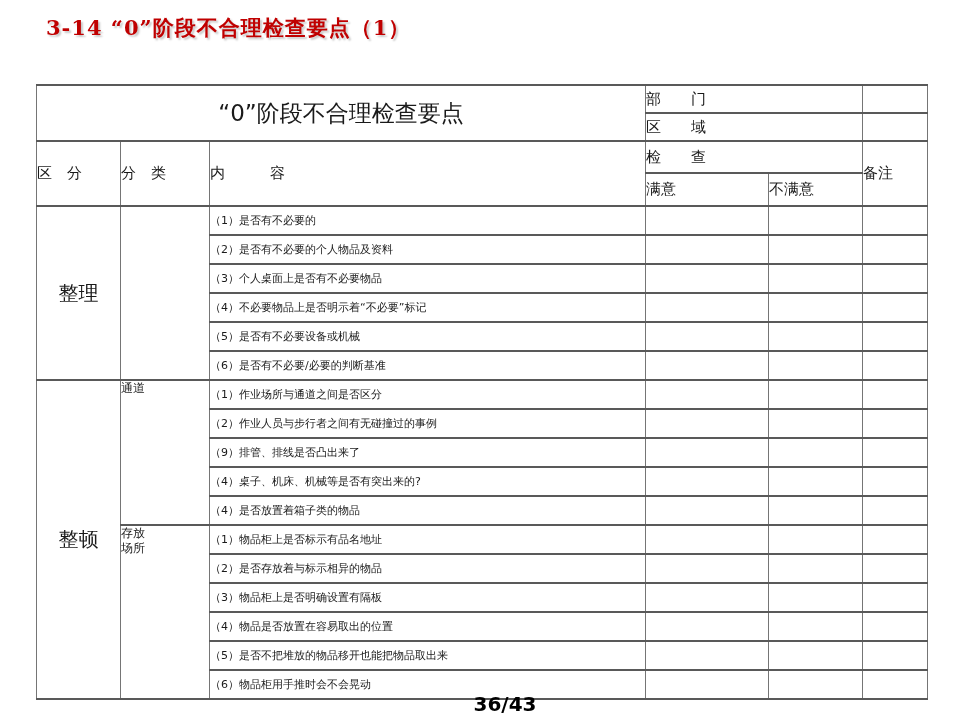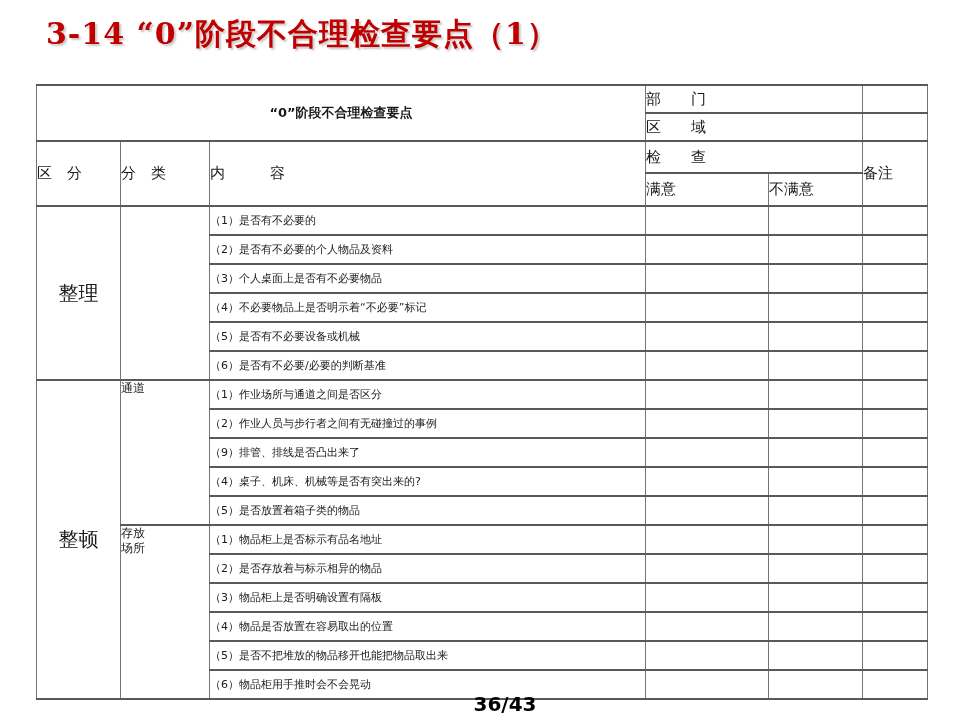--- a/index.html
+++ b/index.html
@@ -10,21 +10,21 @@
     position:relative;
     overflow:hidden;
     color:#1a1a1a;
   }
   .slide-title {
     position:absolute;
     left:46px; top:14px;
     margin:0;
     font-family:"DejaVu Serif", serif;
     font-weight:bold;
-    font-size:30px;
+    font-size:21px;
     letter-spacing:1px;
     white-space:nowrap;
     color:#c00000;
     text-shadow:2px 2px 2px #c9c9c9;
   }
   table.checklist {
     position:absolute;
     left:36px; top:84px;
     width:891px; height:610px;
     border-collapse:collapse;
@@ -37,22 +37,22 @@
     border-bottom:2px solid #595959;
     padding:0;
     overflow:hidden;
   }
   tr.r-top   { height:28px; }
   tr.r-check { height:32px; }
   tr.r-sub   { height:33px; }
   tbody.rows tr { height:29px; }
 
   td.main-title {
-    font-size:13px;
-    font-weight:bold;
+    font-size:23px;
+    font-weight:normal;
     text-align:center;
     vertical-align:middle;
     margin-top:28px;
   }
   td.hlabel {
     font-size:15px;
     text-align:left;
     vertical-align:middle;
   }
   td.cat {
@@ -182,21 +182,21 @@
           <td></td>
           <td></td>
         </tr>
         <tr>
           <td class="content">（4）桌子、机床、机械等是否有突出来的?</td>
           <td></td>
           <td></td>
           <td></td>
         </tr>
         <tr>
-          <td class="content">（5）是否放置着箱子类的物品</td>
+          <td class="content">（4）是否放置着箱子类的物品</td>
           <td></td>
           <td></td>
           <td></td>
         </tr>
         <tr>
           <td class="subcat" rowspan="6">存放
 场所</td>
           <td class="content">（1）物品柜上是否标示有品名地址</td>
           <td></td>
           <td></td>

